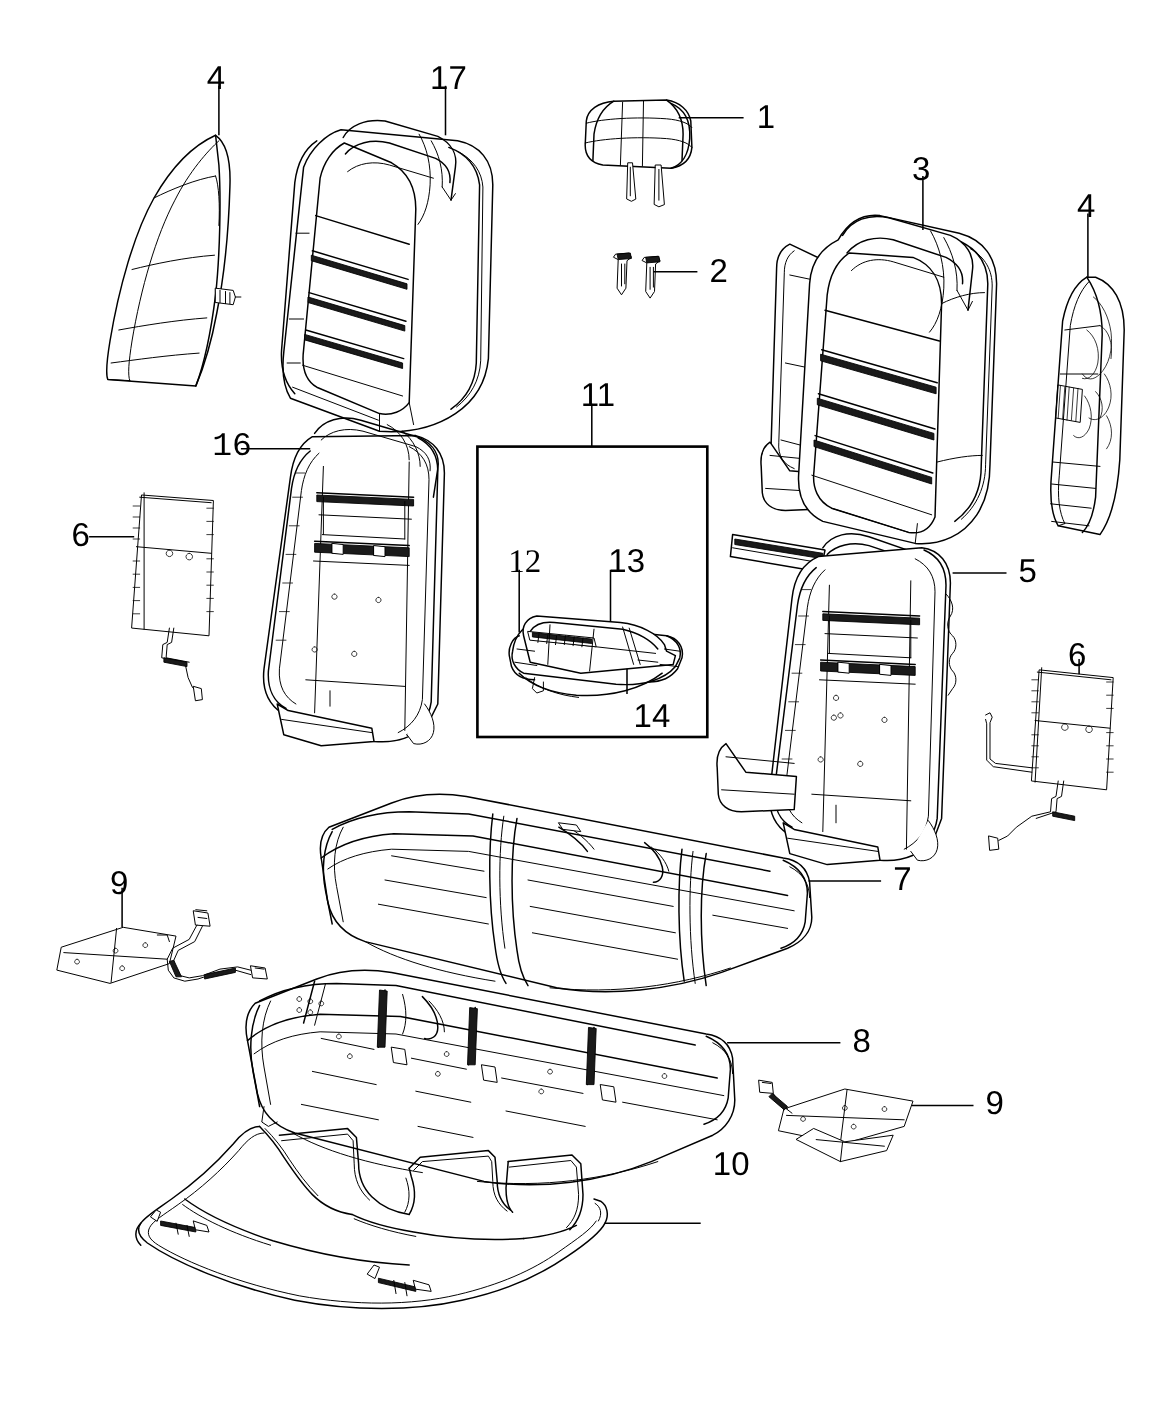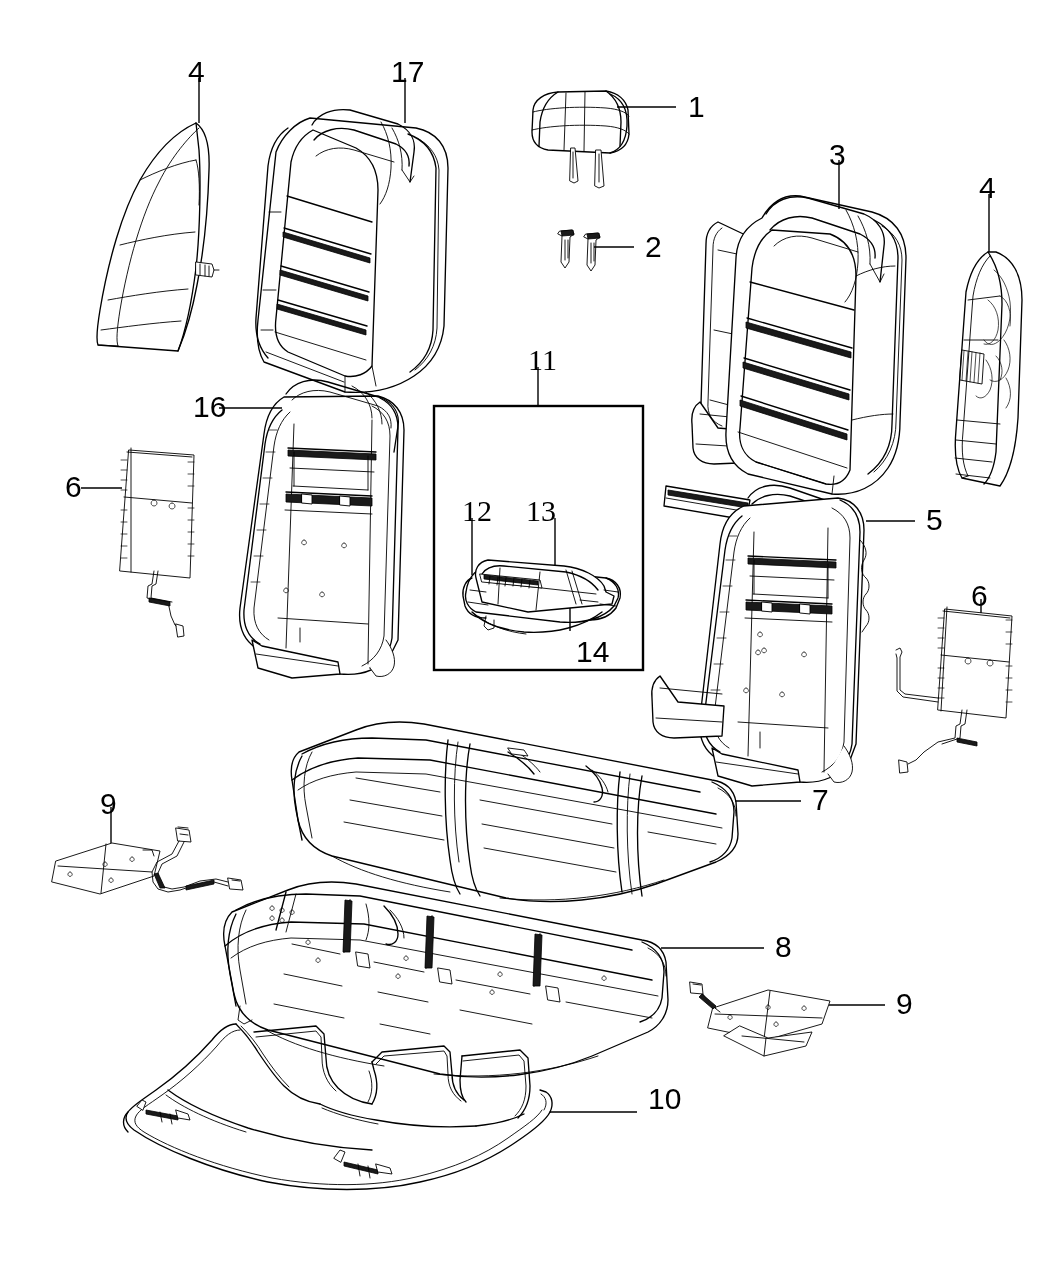--- a/index.html
+++ b/index.html
@@ -516,21 +516,21 @@
   <div class="callout-label" style="left:829px;top:140px;">3</div>
   <div class="callout-label" style="left:188px;top:57px;">4</div>
   <div class="callout-label" style="left:979px;top:173px;">4</div>
   <div class="callout-label" style="left:926px;top:505px;">5</div>
   <div class="callout-label" style="left:65px;top:472px;">6</div>
   <div class="callout-label" style="left:971px;top:581px;">6</div>
   <div class="callout-label" style="left:812px;top:785px;">7</div>
   <div class="callout-label" style="left:775px;top:932px;">8</div>
   <div class="callout-label" style="left:100px;top:789px;">9</div>
   <div class="callout-label" style="left:896px;top:989px;">9</div>
-  <div class="callout-label" style="left:648px;top:1084px;">10</div>
-  <div class="callout-label" style="left:528px;top:345px;font-family:Liberation Serif, serif;">11</div>
+  <div class="callout-label" style="left:648px;top:1044px;">10</div>
+  <div class="callout-label" style="left:528px;top:345px;">11</div>
   <div class="callout-label" style="left:462px;top:496px;font-family:Liberation Serif, serif;">12</div>
-  <div class="callout-label" style="left:526px;top:496px;font-family:Liberation Serif, serif;">13</div>
+  <div class="callout-label" style="left:553px;top:496px;">13</div>
   <div class="callout-label" style="left:576px;top:637px;">14</div>
-  <div class="callout-label" style="left:193px;top:392px;">16</div>
+  <div class="callout-label" style="left:193px;top:392px;font-family:Liberation Mono, monospace;">16</div>
   <div class="callout-label" style="left:391px;top:57px;">17</div>
 
 </div>
 
 </body></html>

